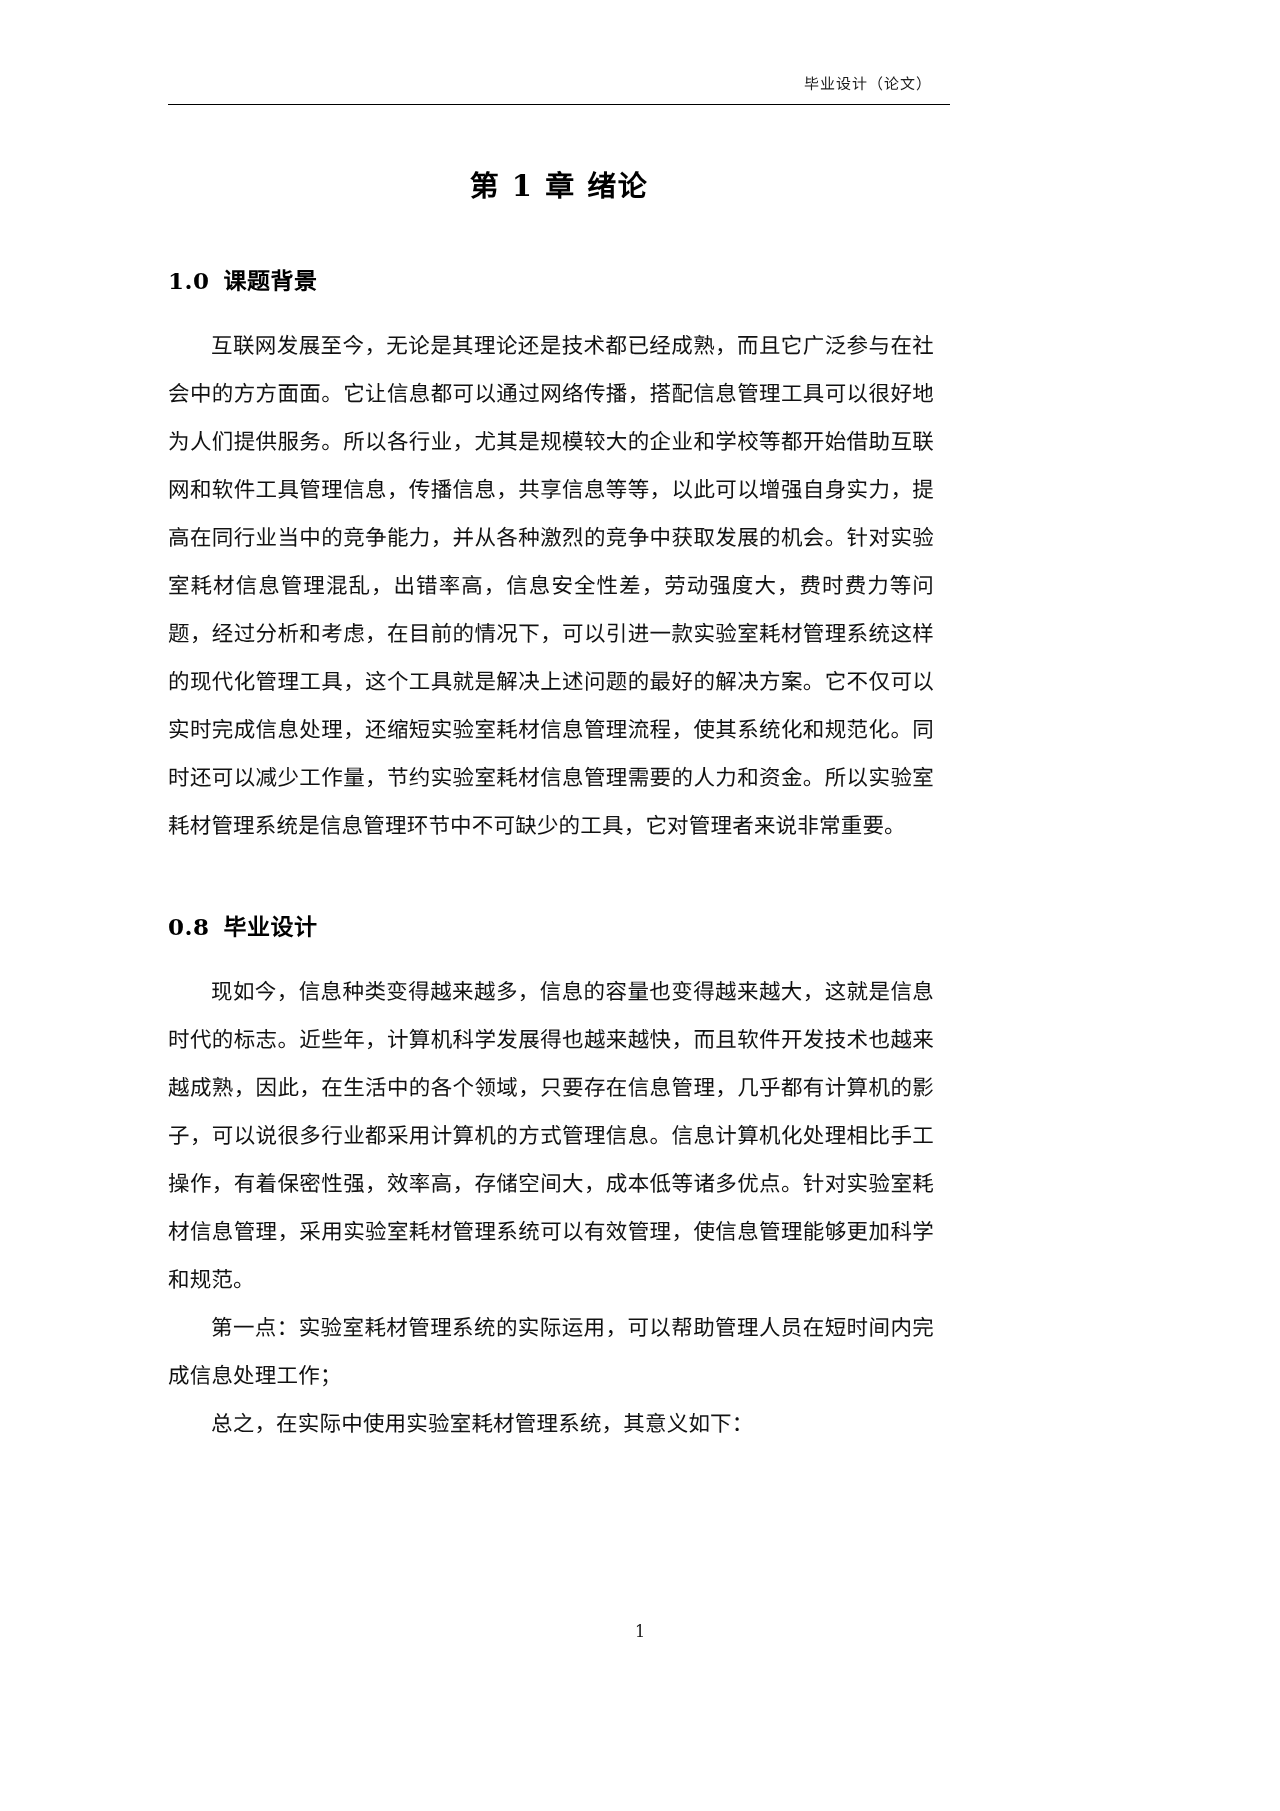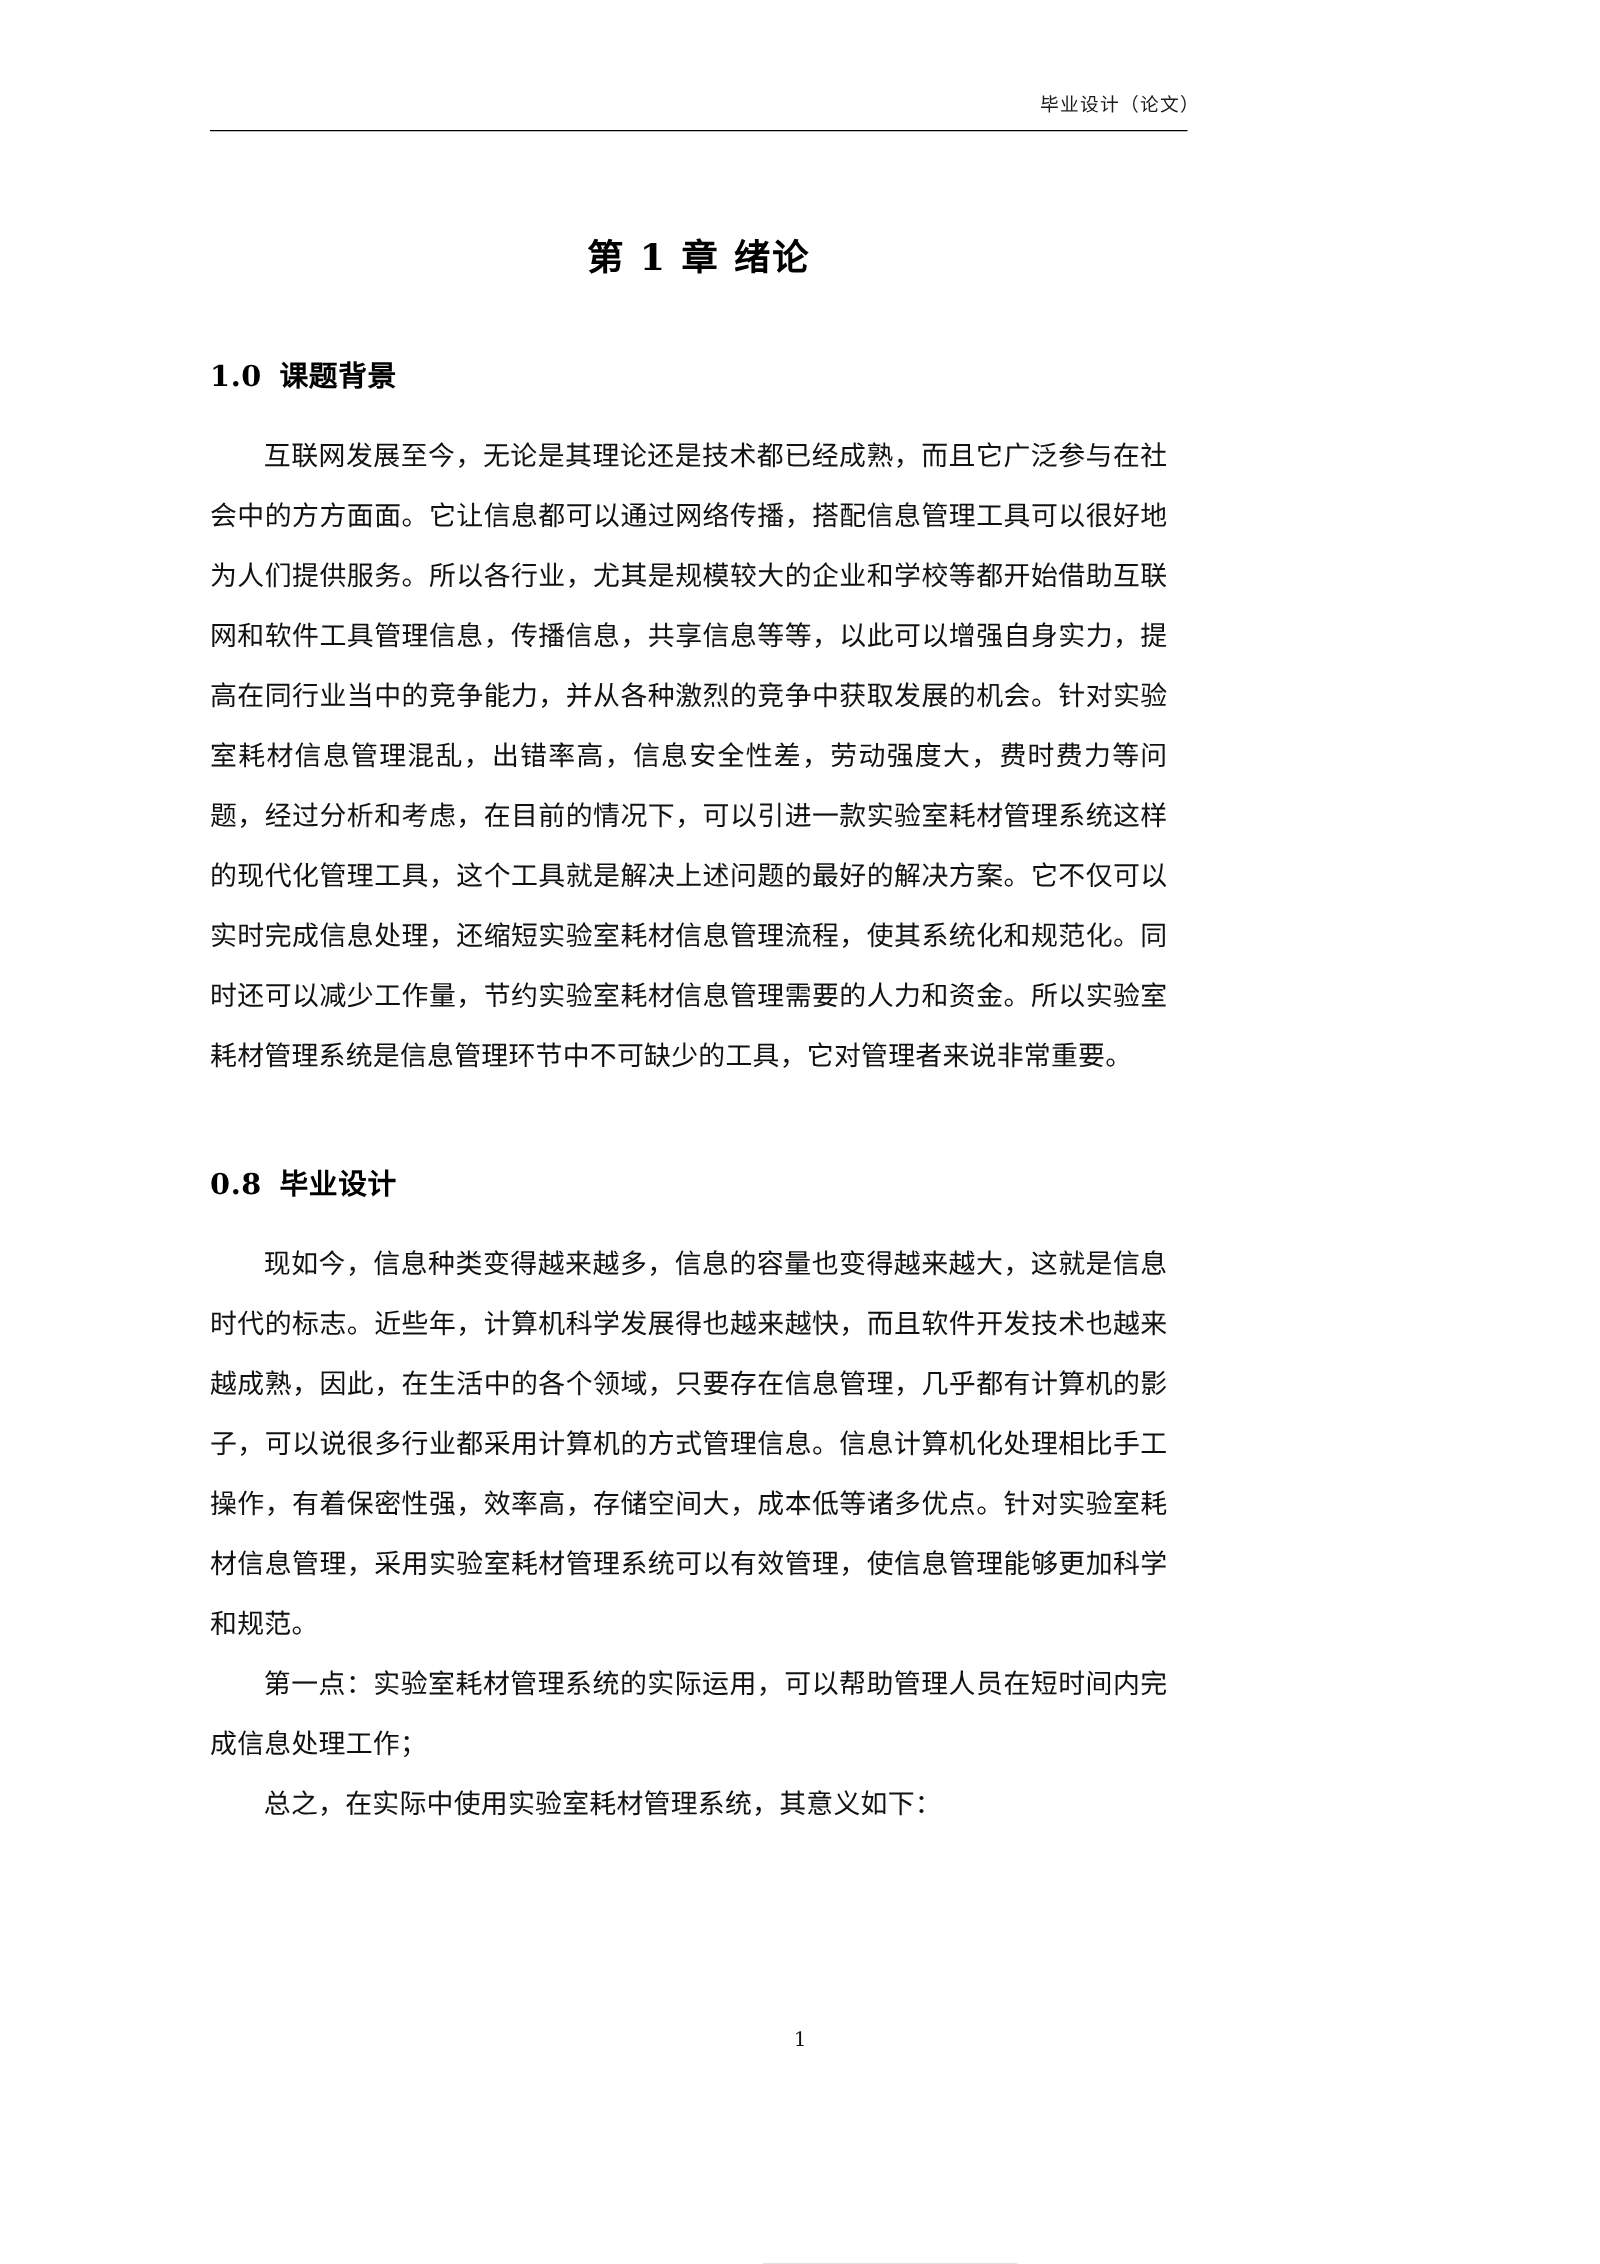--- a/index.html
+++ b/index.html
@@ -16,21 +16,21 @@
     width: 1280px;
     height: 1811px;
     margin: 0 auto;
     background: #ffffff;
     box-sizing: border-box;
     overflow: hidden;
   }
   
   .page-header {
     position: absolute;
-    left: 180px;
+    left: 152px;
     top: 72px;
     width: 780px;
     text-align: right;
     font-size: 15px;
     letter-spacing: 1px;
     color: #1b1b1b;
     font-family: "DejaVu Serif", "Liberation Serif", serif;
   }
   .header-rule {
     position: absolute;
@@ -45,21 +45,21 @@
     position: absolute;
     left: 168px;
     top: 140px;
     width: 782px;
   }
   .chapter-title {
     text-align: center;
     font-size: 29px;
     font-weight: bold;
     letter-spacing: 1.5px;
-    margin: 42px 0 0 0;
+    margin: 22px 0 0 0;
     color: #000;
     font-family: "DejaVu Serif", "Liberation Serif", serif;
   }
   h2.section {
     font-size: 23px;
     font-weight: bold;
     margin: 58px 0 0 0;
     color: #000;
     letter-spacing: 0.5px;
     font-family: "DejaVu Sans", "Liberation Sans", sans-serif;

